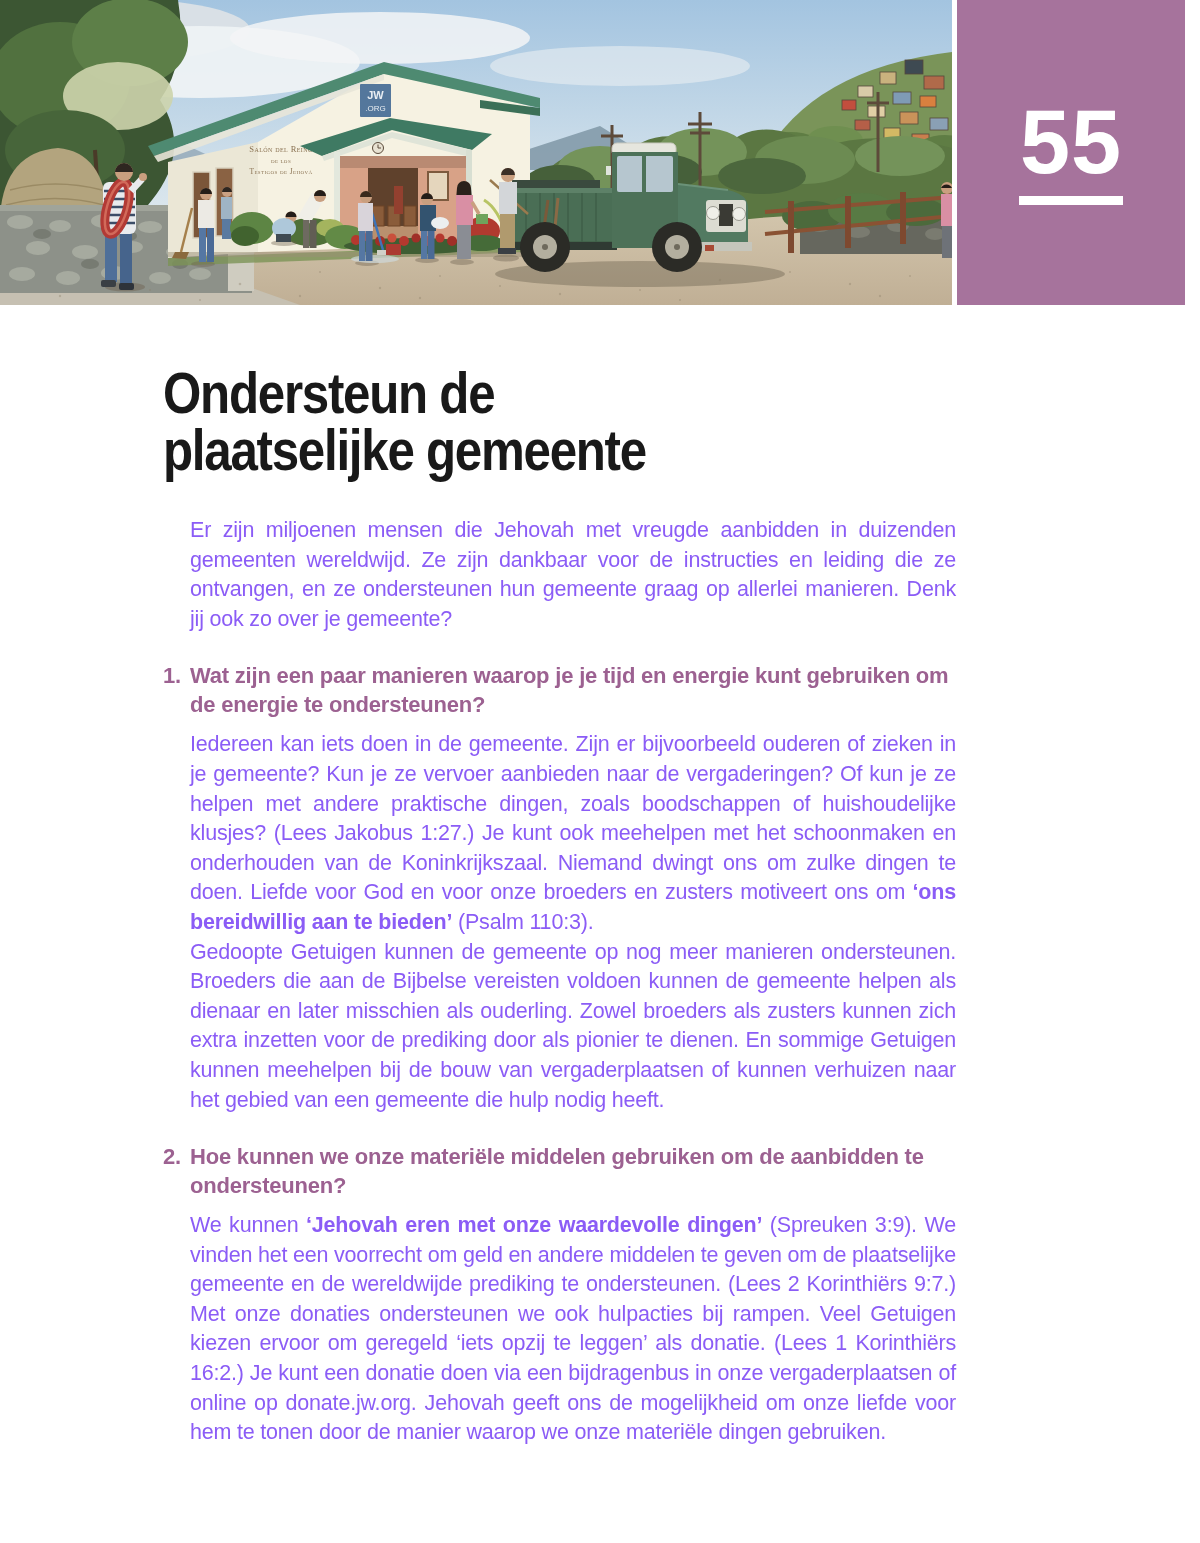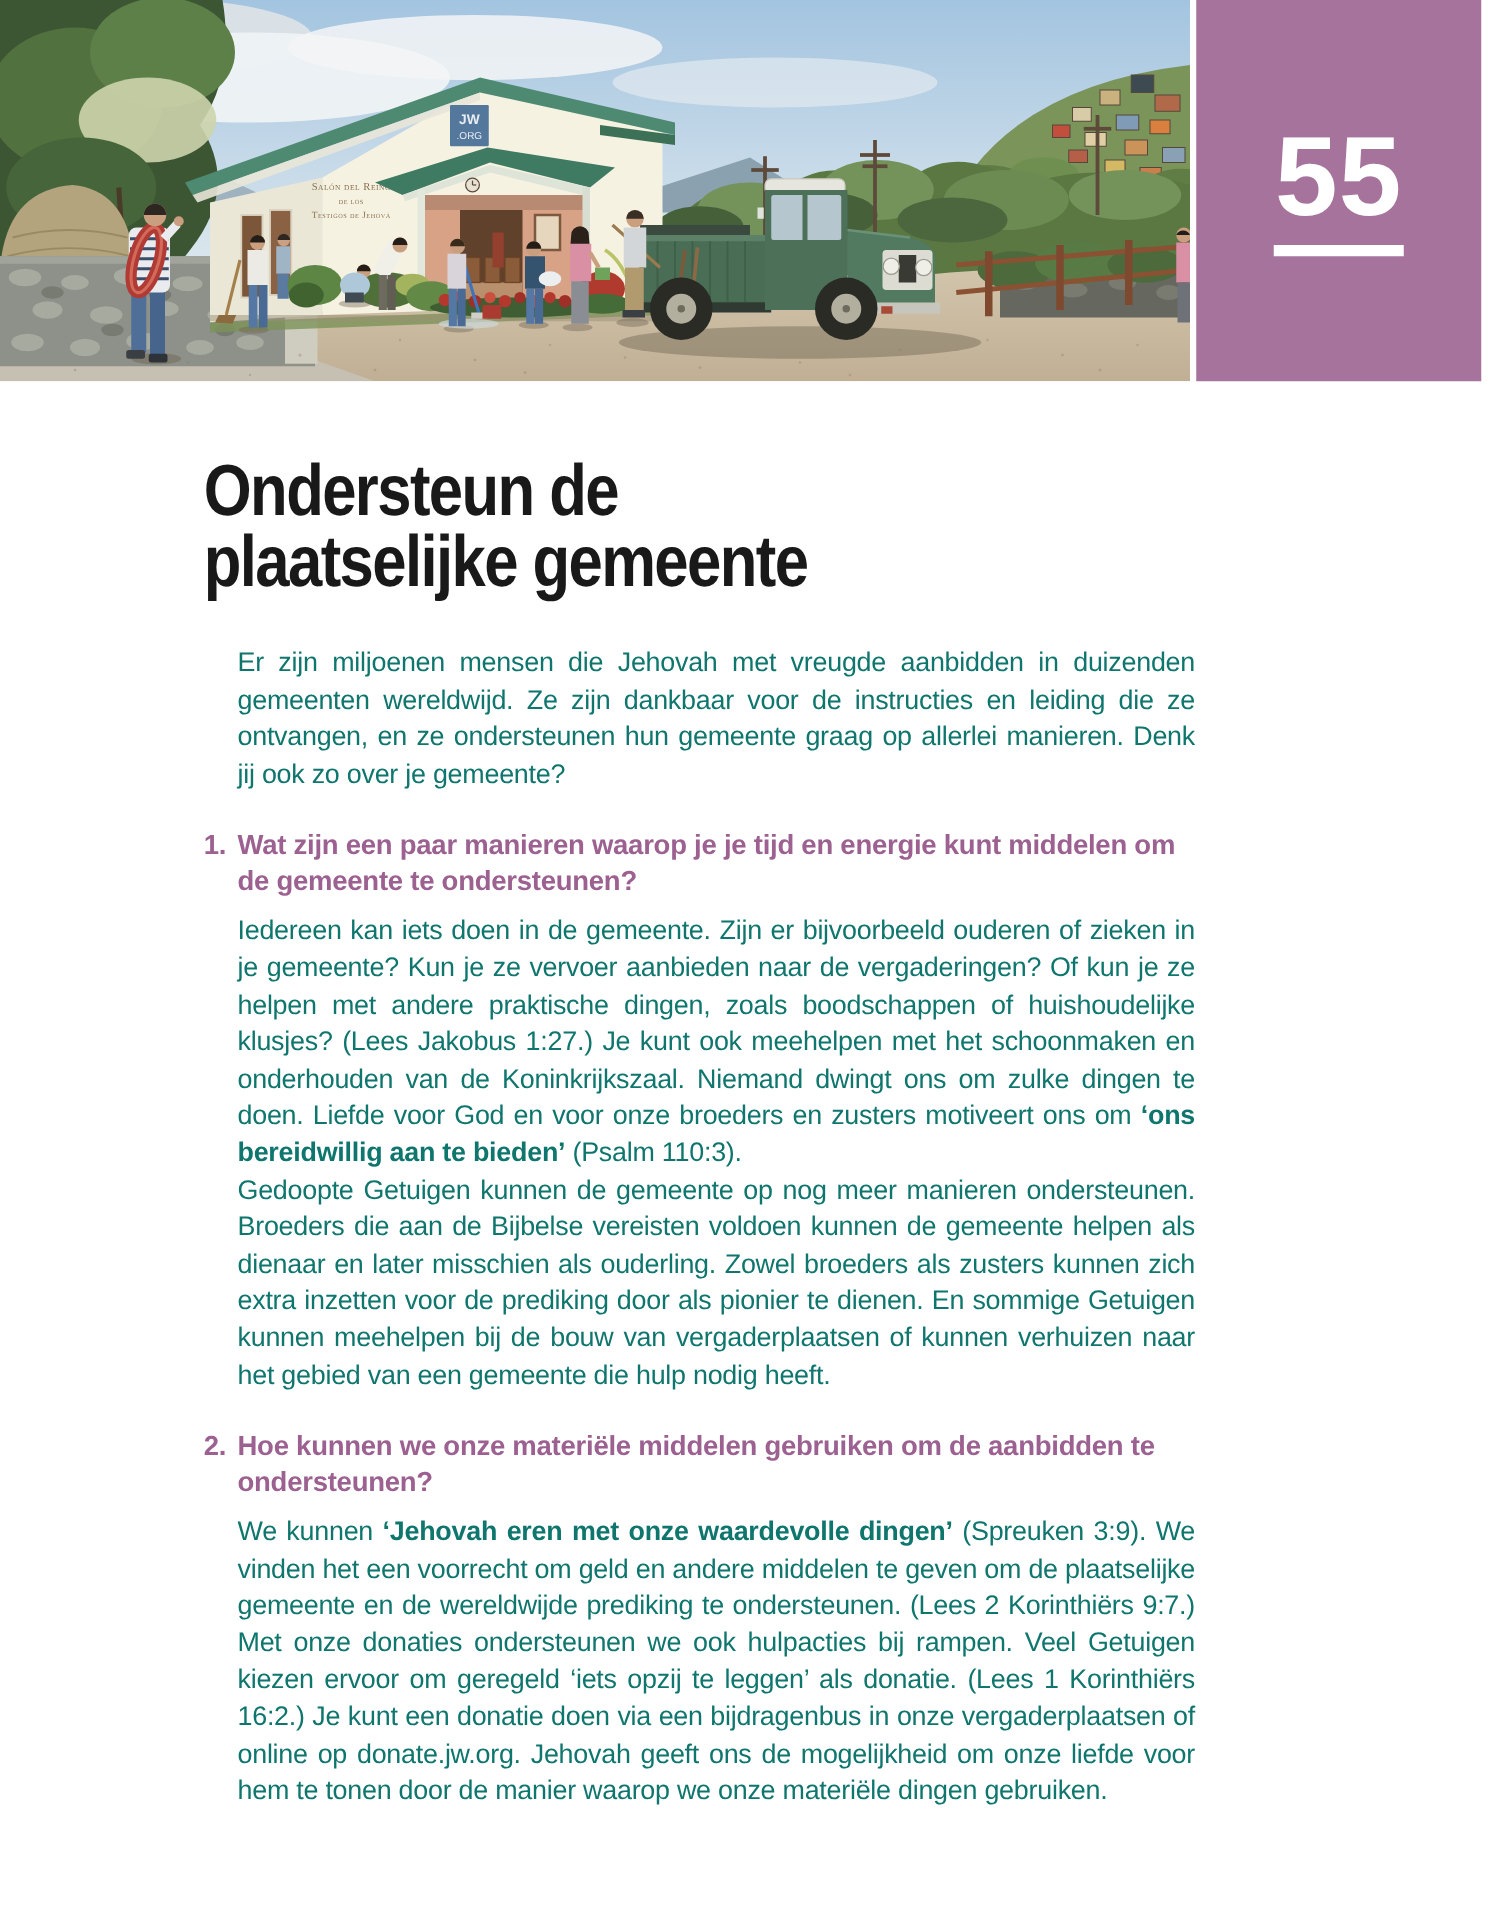--- a/index.html
+++ b/index.html
@@ -8,21 +8,21 @@
 
   .photo { position:absolute; left:0; top:0; width:952px; height:305px; overflow:hidden; }
   .badge { position:absolute; left:957px; top:0; width:228px; height:305px; background:#a6739c;
            display:flex; flex-direction:column; align-items:center; justify-content:center; padding-top:2px; }
   .lesson-num { color:#fff; font-size:90px; font-weight:bold; line-height:0.9; letter-spacing:1px; }
   .lesson-rule { width:104px; height:9px; background:#fff; margin-top:13px; }
 
   .content { position:absolute; left:163px; top:348px; width:800px;margin-top:16px; }
   h1.title { font-size:58px; line-height:57px; font-weight:bold; color:#191919; letter-spacing:-1.5px;
              transform:scaleX(0.85); transform-origin:left top; white-space:nowrap; margin-bottom:38px; }
-  .body { font-size:21.5px; line-height:29.6px; color:#0f766e; text-align:justify;
+  .body { font-size:21.5px; line-height:29.6px; color:#8b5cf6; text-align:justify;
           margin-left:27px; width:766px; letter-spacing:-0.2px; }
   .question { position:relative; padding-left:27px; width:793px; margin:27px 0 11px 0;
               font-size:22px; line-height:29px; font-weight:bold; color:#9c6191; letter-spacing:-0.2px; }
   .qnum { position:absolute; left:0; top:0; }
   .bold { font-weight:bold; }
 </style>
 </head>
 <body>
 
 <div class="photo">
@@ -401,21 +401,21 @@
   <div class="lesson-rule"></div>
 </div>
 
 <div class="content">
   <h1 class="title"><span>Ondersteun de</span><br><span>plaatselijke gemeente</span></h1>
 
   <p class="body">Er zijn miljoenen mensen die Jehovah met vreugde aanbidden in duizenden gemeenten wereldwijd. Ze zijn dankbaar voor de instructies en leiding die ze ontvangen, en ze ondersteunen hun gemeente graag op allerlei manieren. Denk jij ook zo over je gemeente?</p>
 
   <div class="question">
     <span class="qnum">1.</span>
-    <span>Wat zijn een paar manieren waarop je je tijd en energie kunt middelen om de gemeente te ondersteunen?</span>
+    <span>Wat zijn een paar manieren waarop je je tijd en energie kunt gebruiken om de energie te ondersteunen?</span>
   </div>
 
   <p class="body"><span>Iedereen kan iets doen in de gemeente. Zijn er bijvoorbeeld ouderen of zieken in je gemeente? Kun je ze vervoer aanbieden naar de vergaderingen? Of kun je ze helpen met andere praktische dingen, zoals boodschappen of huishoudelijke klusjes? (Lees Jakobus 1:27.) Je kunt ook meehelpen met het schoonmaken en onderhouden van de Koninkrijkszaal. Niemand dwingt ons om zulke dingen te doen. Liefde voor God en voor onze broeders en zusters motiveert ons om </span><span class="bold">‘ons bereidwillig aan te bieden’</span><span> (Psalm 110:3).</span></p>
 
   <p class="body">Gedoopte Getuigen kunnen de gemeente op nog meer manieren ondersteunen. Broeders die aan de Bijbelse vereisten voldoen kunnen de gemeente helpen als dienaar en later misschien als ouderling. Zowel broeders als zusters kunnen zich extra inzetten voor de prediking door als pionier te dienen. En sommige Getuigen kunnen meehelpen bij de bouw van vergaderplaatsen of kunnen verhuizen naar het gebied van een gemeente die hulp nodig heeft.</p>
 
   <div class="question">
     <span class="qnum">2.</span>
     <span>Hoe kunnen we onze materiële middelen gebruiken om de aanbidden te ondersteunen?</span>
   </div>

